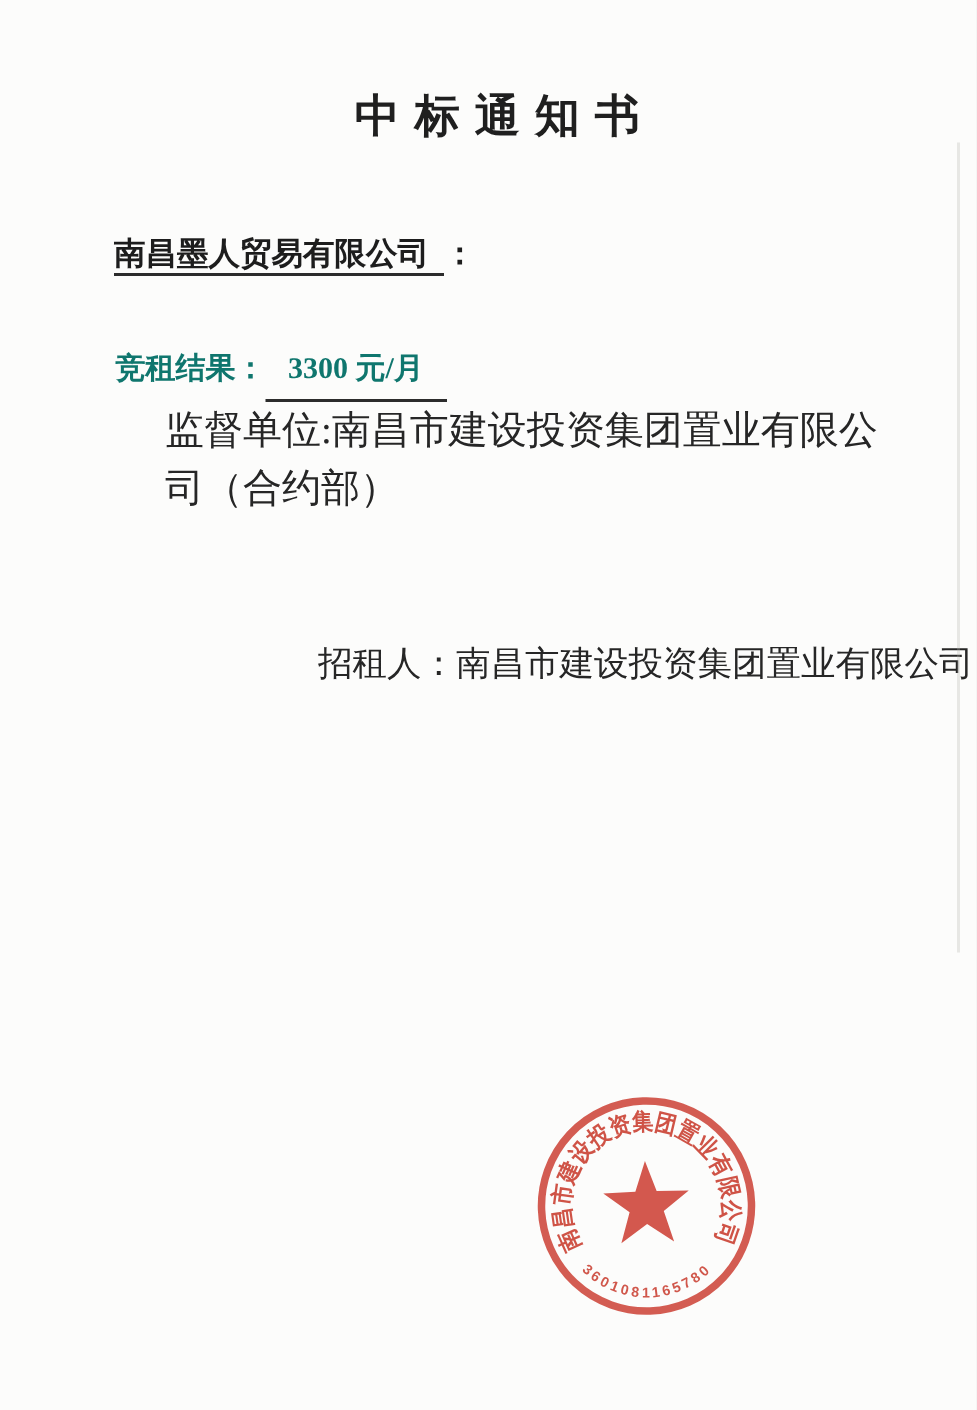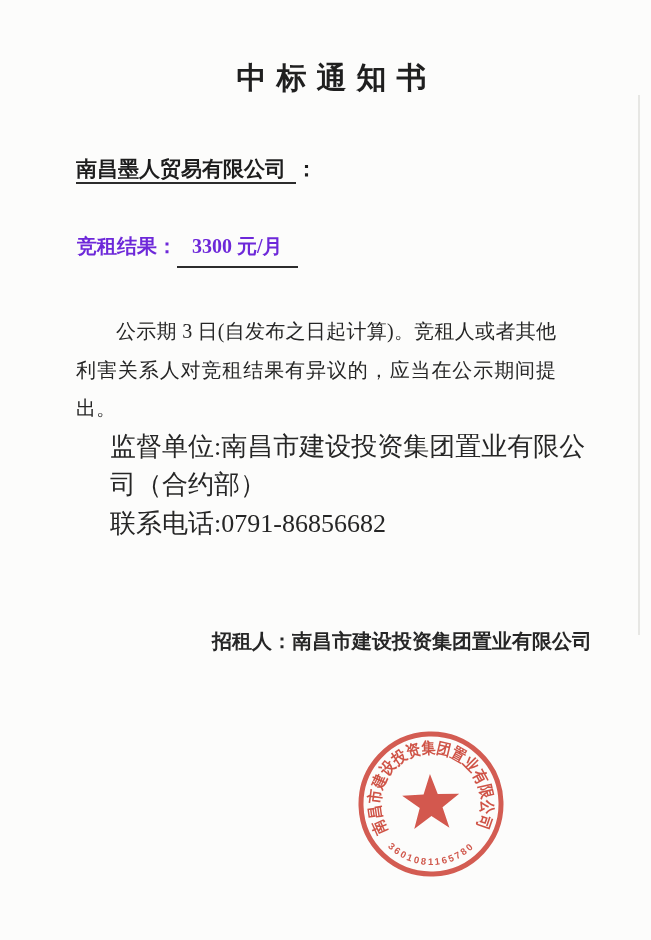--- a/index.html
+++ b/index.html
@@ -60,39 +60,38 @@
     color:#161616;
     text-decoration:underline;
     text-decoration-thickness:1.5px;
     text-underline-offset:5px;
   }
   .result{
     margin:43px 0 0 77px;
     font-size:20px;
     line-height:38px;
     font-weight:700;
-    color:#6d28d9;
+    color:#0f766e;
   }
   .result-value{
     display:inline-block;
     padding:0 15px 1px 15px;
     border-bottom:2px solid #2c2c2c;
   }
   .p2{ margin-top:44px; }
   .line{
     width:480px;
     margin:0 0 0 110px;
     font-size:26px;
     line-height:38.5px;
   }
   .lessor{
     margin:78px 0 0 212px;
-    font-size:20px;
+    font-size:23px;
     line-height:40px;
-    font-weight:bold;
   }
   .sign-date{
     margin:1px 0 0 365px;
     font-size:20px;
     line-height:40px;
   }
   p{margin-block-start:0;margin-block-end:0;}
   .seal{
     position:absolute;
     left:355px; top:728px;
@@ -126,25 +125,23 @@
 
   <div class="scan-line"></div>
 
   <h1 class="title">中标通知书</h1>
 
   <div class="addressee"><span class="addr-name">南昌墨人贸易有限公司</span><span>：</span></div>
 
 
   <p class="result"><span>竞租结果：</span><span class="result-value">3300 元/月</span></p>
 
-  <p class="para p2">公示期 3 日(自发布之日起计算)。竞租人或者其他利害关系人对竞租结果有异议的，应当在公示期间提出。</p>
 
   <p class="line">监督单位:南昌市建设投资集团置业有限公司（合约部）</p>
 
-  <p class="line">联系电话:0791-86856682</p>
 
   <p class="lessor">招租人：南昌市建设投资集团置业有限公司</p>
 
 
   <svg class="seal" viewBox="0 0 152 152" aria-hidden="true">
     <circle class="seal-ring" cx="76" cy="76" r="70"></circle>
     <polygon class="seal-star" points="76,46 83.1,66.3 104.5,66.7 87.4,79.7 93.6,100.3 76,88 58.4,100.3 64.6,79.7 47.5,66.7 68.9,66.3">
     </polygon>
     <defs>
       <path id="sealTopArc" d="M 31.8 101.5 A 51 51 0 1 1 120.2 101.5" fill="none"></path>

